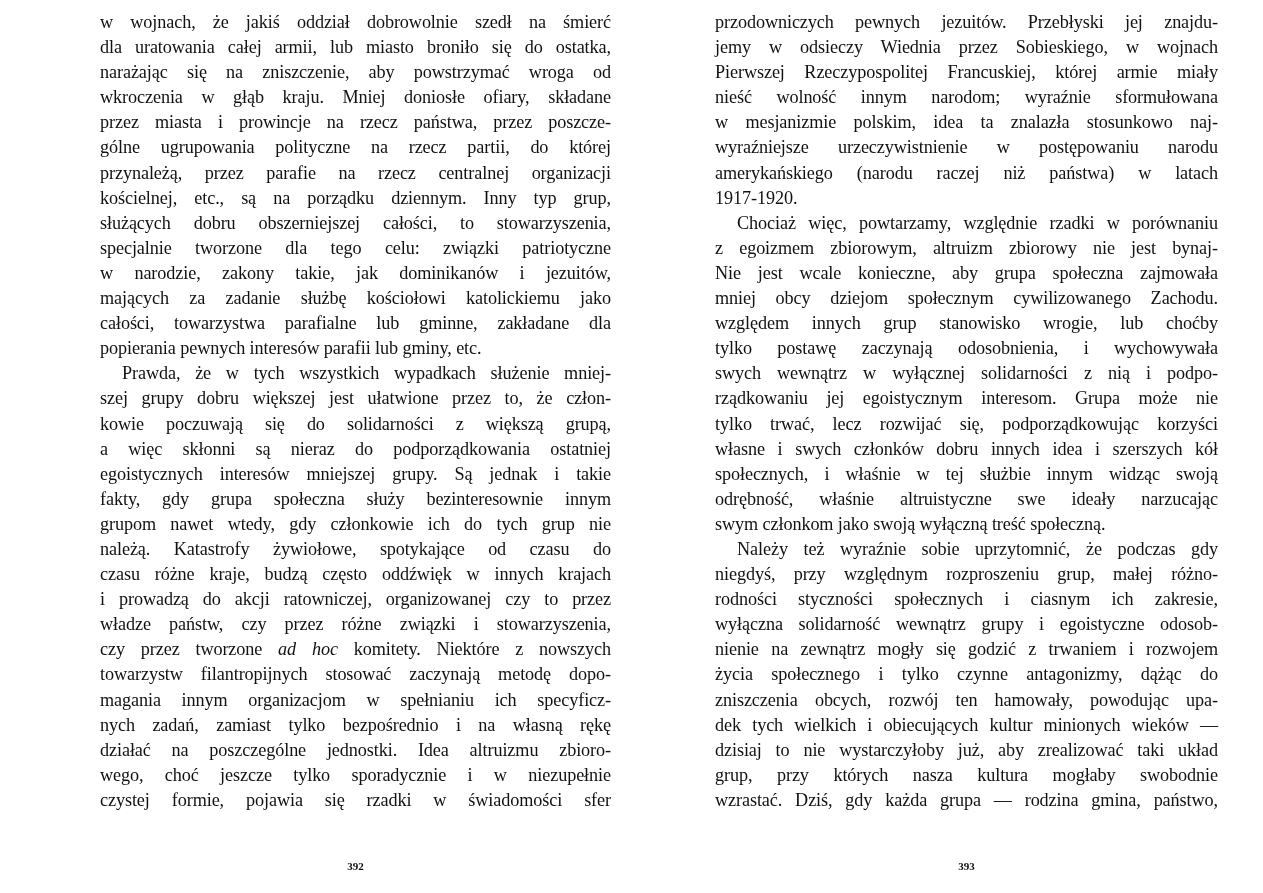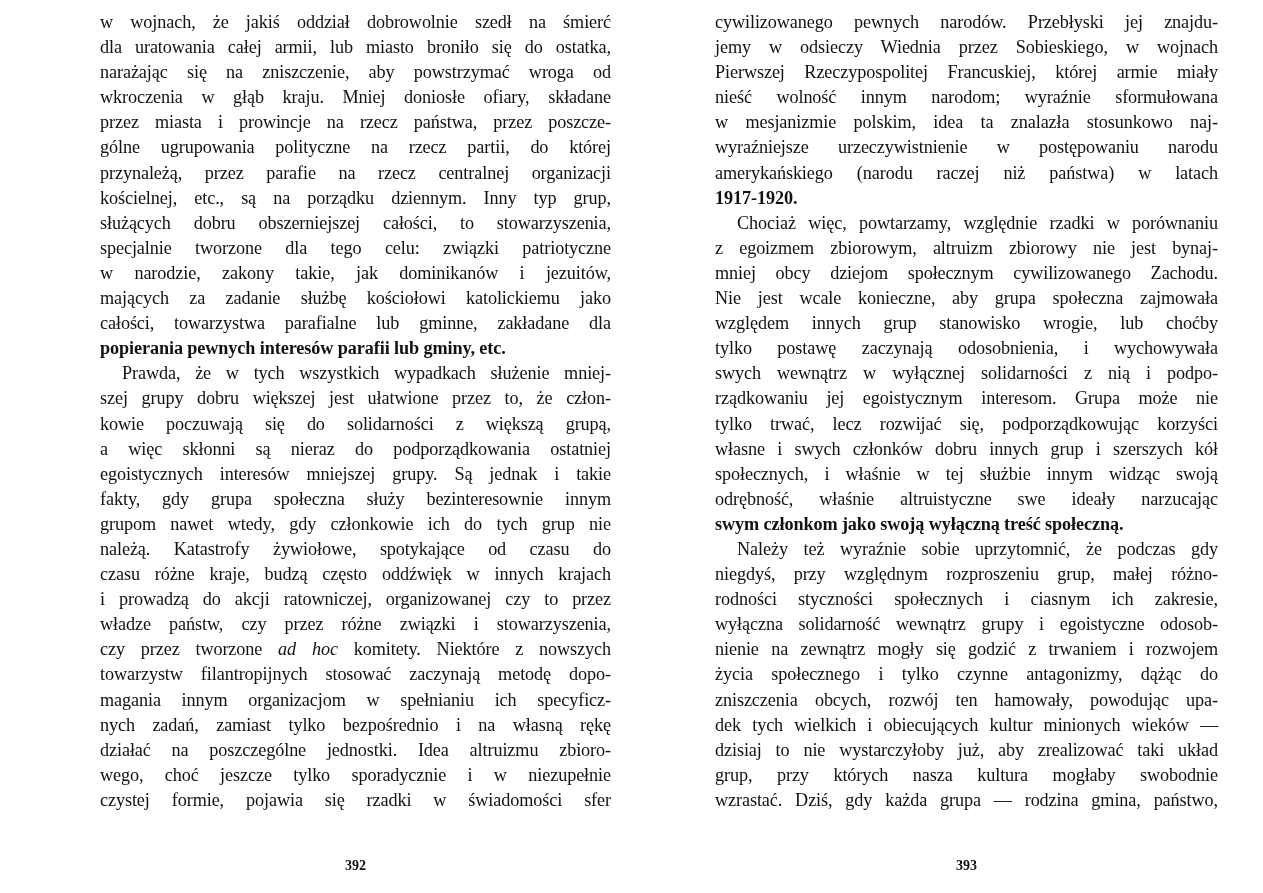--- a/index.html
+++ b/index.html
@@ -34,29 +34,29 @@
       height: 25.1px;
       line-height: 25.1px;
       font-size: 18.2px;
       white-space: nowrap;
       text-align: justify;
       text-align-last: justify;
       overflow: visible;
       letter-spacing: -0.1px;
     }
     .line.indent { padding-left: 22px; }
-    .line.last { text-align-last: left; font-weight: bold; }
+    .line.last { text-align-last: left; }
     .line em { font-style: italic; }
     .page-number {
       position: absolute;
       top: 855px;
       left: 0;
       right: 0;
       text-align: center;
-      font-size: 14px;
+      font-size: 11px;
       font-weight: bold;
       line-height: 22px;
     }
   </style>
 </head>
 <body>
 
 <div class="page page-left">
   <div class="lines">
     <span class="line">w wojnach, że jakiś oddział dobrowolnie szedł na śmierć</span>
@@ -90,38 +90,38 @@
     <span class="line">nych zadań, zamiast tylko bezpośrednio i na własną rękę</span>
     <span class="line">działać na poszczególne jednostki. Idea altruizmu zbioro-</span>
     <span class="line">wego, choć jeszcze tylko sporadycznie i w niezupełnie</span>
     <span class="line">czystej formie, pojawia się rzadki w świadomości sfer</span>
   </div>
   <div class="page-number">392</div>
 </div>
 
 <div class="page page-right">
   <div class="lines">
-    <span class="line">cywilizowanego pewnych narodów. Przebłyski jej znajdu-</span>
+    <span class="line">przodowniczych pewnych jezuitów. Przebłyski jej znajdu-</span>
     <span class="line">jemy w odsieczy Wiednia przez Sobieskiego, w wojnach</span>
     <span class="line">Pierwszej Rzeczypospolitej Francuskiej, której armie miały</span>
     <span class="line">nieść wolność innym narodom; wyraźnie sformułowana</span>
     <span class="line">w mesjanizmie polskim, idea ta znalazła stosunkowo naj-</span>
     <span class="line">wyraźniejsze urzeczywistnienie w postępowaniu narodu</span>
     <span class="line">amerykańskiego (narodu raczej niż państwa) w latach</span>
     <span class="line last">1917-1920.</span>
     <span class="line indent">Chociaż więc, powtarzamy, względnie rzadki w porównaniu</span>
     <span class="line">z egoizmem zbiorowym, altruizm zbiorowy nie jest bynaj-</span>
+    <span class="line">Nie jest wcale konieczne, aby grupa społeczna zajmowała</span>
     <span class="line">mniej obcy dziejom społecznym cywilizowanego Zachodu.</span>
-    <span class="line">Nie jest wcale konieczne, aby grupa społeczna zajmowała</span>
     <span class="line">względem innych grup stanowisko wrogie, lub choćby</span>
     <span class="line">tylko postawę zaczynają odosobnienia, i wychowywała</span>
     <span class="line">swych wewnątrz w wyłącznej solidarności z nią i podpo-</span>
     <span class="line">rządkowaniu jej egoistycznym interesom. Grupa może nie</span>
     <span class="line">tylko trwać, lecz rozwijać się, podporządkowując korzyści</span>
-    <span class="line">własne i swych członków dobru innych grup i szerszych kół</span>
+    <span class="line">własne i swych członków dobru innych idea i szerszych kół</span>
     <span class="line">społecznych, i właśnie w tej służbie innym widząc swoją</span>
     <span class="line">odrębność, właśnie altruistyczne swe ideały narzucając</span>
     <span class="line last">swym członkom jako swoją wyłączną treść społeczną.</span>
     <span class="line indent">Należy też wyraźnie sobie uprzytomnić, że podczas gdy</span>
     <span class="line">niegdyś, przy względnym rozproszeniu grup, małej różno-</span>
     <span class="line">rodności styczności społecznych i ciasnym ich zakresie,</span>
     <span class="line">wyłączna solidarność wewnątrz grupy i egoistyczne odosob-</span>
     <span class="line">nienie na zewnątrz mogły się godzić z trwaniem i rozwojem</span>
     <span class="line">życia społecznego i tylko czynne antagonizmy, dążąc do</span>
     <span class="line">zniszczenia obcych, rozwój ten hamowały, powodując upa-</span>

